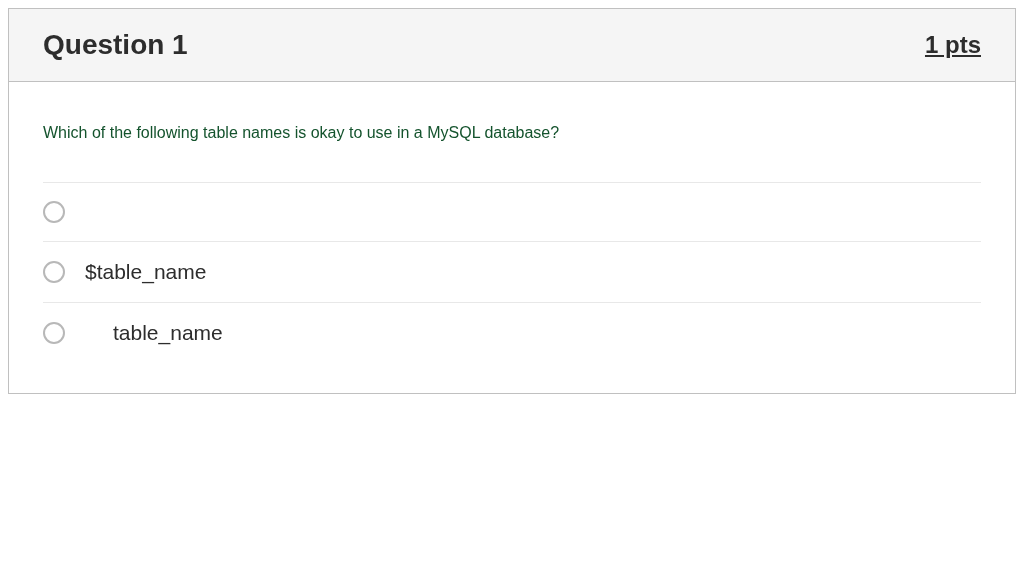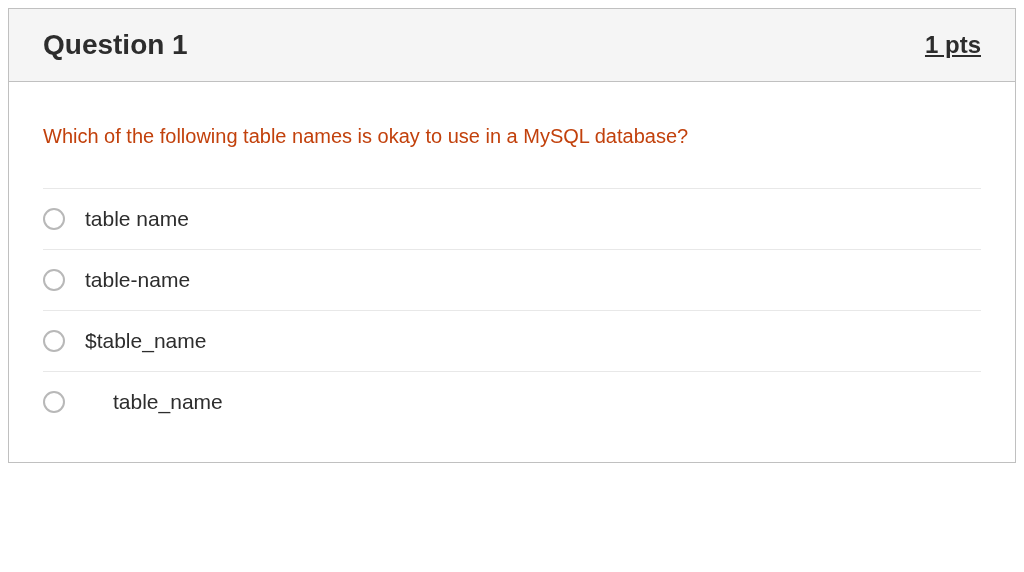--- a/index.html
+++ b/index.html
@@ -34,22 +34,22 @@
     .question-points {
       font-size: 24px;
       font-weight: 700;
       color: #2d2d2d;
       text-decoration: underline;
     }
     .question-body {
       padding: 40px 34px 30px 34px;
     }
     .question-text {
-      font-size: 20px;
-      color: #c2410c;
+      font-size: 16px;
+      color: #14532d;
       margin-bottom: 38px;
       line-height: 1.4;
     }
     .options {
       display: flex;
       flex-direction: column;
     }
     .option-row {
       display: flex;
       align-items: center;
@@ -81,25 +81,20 @@
 <div class="question-card">
   <div class="question-header">
     <div class="question-title">Question 1</div>
     <div class="question-points">1 pts</div>
   </div>
   <div class="question-body">
     <div class="question-text">Which of the following table names is okay to use in a MySQL database?</div>
     <div class="options">
       <label class="option-row">
         <span class="radio-circle"></span>
-        <span class="option-label">table name</span>
-      </label>
-      <label class="option-row">
-        <span class="radio-circle"></span>
-        <span class="option-label">table-name</span>
       </label>
       <label class="option-row">
         <span class="radio-circle"></span>
         <span class="option-label">$table_name</span>
       </label>
       <label class="option-row">
         <span class="radio-circle"></span>
         <span class="option-label">table_name</span>
       </label>
     </div>

